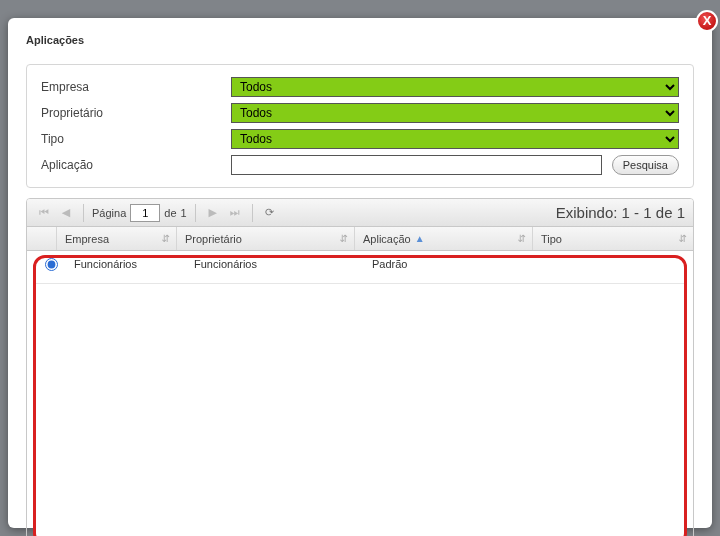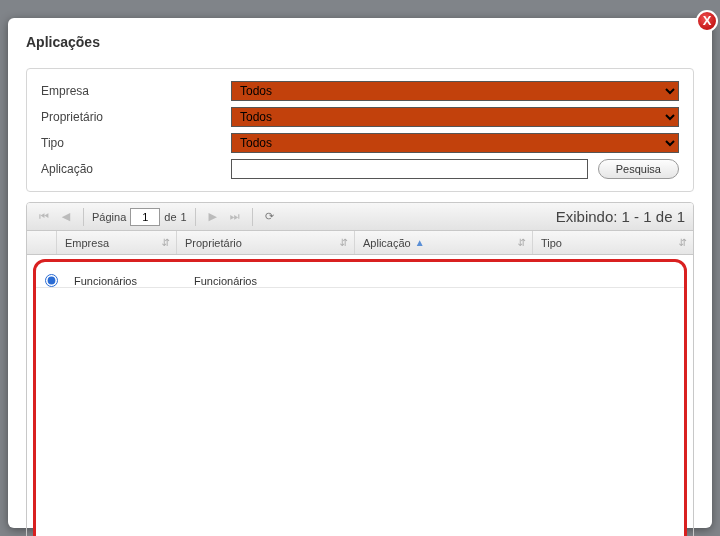--- a/index.html
+++ b/index.html
@@ -34,21 +34,21 @@
   border: 2px solid #fff;
   color: #fff;
   font-weight: bold;
   font-size: 13px;
   line-height: 18px;
   text-align: center;
   cursor: pointer;
   z-index: 10;
 }
 .title {
-  font-size: 14px;
+  font-size: 11px;
   font-weight: bold;
   color: #333;
   margin-bottom: 18px;
 }
 .form {
   border: 1px solid #d6d6d6;
   border-radius: 4px;
   padding: 12px 14px 12px 14px;
   margin-bottom: 10px;
 }
@@ -65,26 +65,26 @@
 }
 .form-select, .form-input {
   flex: 1;
   height: 20px;
   border: 1px solid #555;
   font-size: 12px;
   padding: 1px 4px;
   background: #fff;
 }
 .form-select {
-  background: #c2410c;
+  background: #84cc16;
 }
 .search-btn {
   margin-left: 10px;
   height: 20px;
-  padding: 0 17px;
+  padding: 0 10px;
   border: 1px solid #999;
   border-radius: 10px;
   background: linear-gradient(#fdfdfd,#e6e6e6);
   font-size: 11px;
   color: #333;
   cursor: pointer;
 }
 .grid {
   border: 1px solid #c8c8c8;
   border-radius: 4px;
@@ -156,21 +156,21 @@
   position: relative;
   height: 290px;
   background: #fff;
   margin: 4px 6px;
   border: 3px solid #d92020;
   border-radius: 12px;
 }
 .body-area-inner { height: 100%; overflow: auto; }
 .row {
   display: flex;
-  align-items: flex-end;
+  align-items: flex-start;
   height: 26px;
   border-bottom: 1px solid #e6e6e6;
   font-size: 11px;
   color: #333;
 }
 .cell { padding: 0 8px; }
 .cell.col-radio { display:flex; align-items:center; justify-content:center; }
 .radio {
   width: 13px;
   height: 13px;
@@ -259,19 +259,20 @@
     </div>
 
     <div class="body-area">
       <div class="body-area-inner">
         <div class="row">
           <div class="cell col-radio">
             <input type="radio" class="radio" checked="" style="">
           </div>
           <div class="cell col-emp">Funcionários</div>
           <div class="cell col-app">Funcionários</div>
+          <div class="cell col-tipo">Padrão</div>
         </div>
       </div>
     </div>
 
   </div>
 
 </div>
 
 </body></html>

